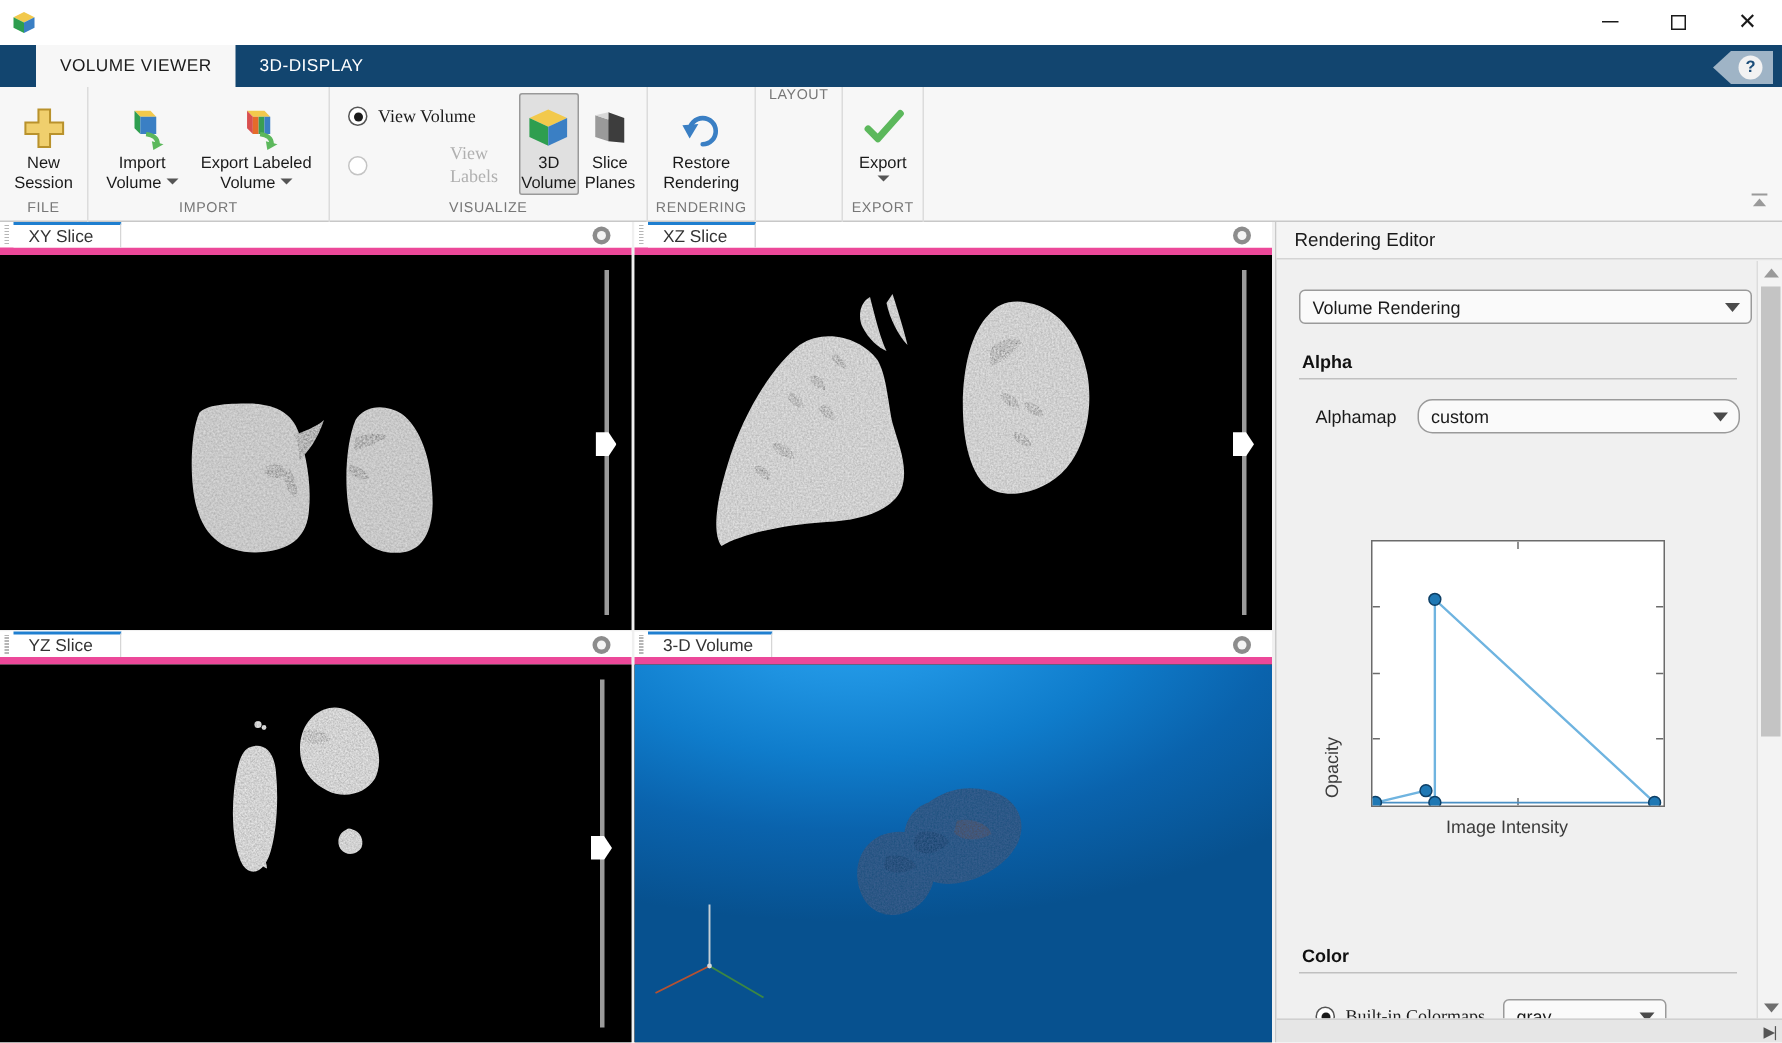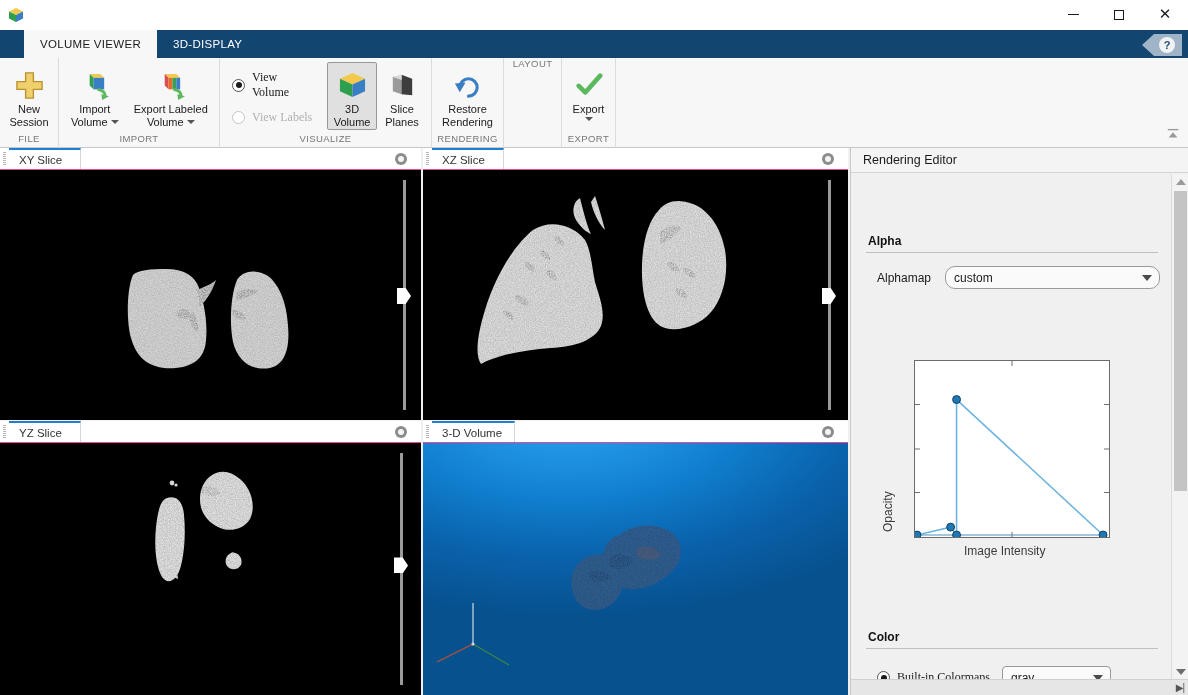--- a/index.html
+++ b/index.html
@@ -113,21 +113,21 @@
   .inline-caret {
     display: inline-block; width: 0; height: 0; margin-left: 3px;
     vertical-align: 2px;
     border-left: 4px solid transparent; border-right: 4px solid transparent;
     border-top: 4px solid #555;
   }
 
   
   .radio-stack { display: flex; flex-direction: column; justify-content: center; padding: 8px 10px 0 8px; gap: 10px; }
   .radio-row { display: flex; align-items: center; font-size: 12px; color: #1a1a1a; font-family: Liberation Serif, serif; }
-  .radio-row.disabled { color: #b0b0b0; }
+  .radio-row.disabled { color: #b0b0b0; gap: 48px; }
   .radio {
     width: 13px; height: 13px; border-radius: 50%;
     border: 1px solid #555; margin-right: 7px;
     display: flex; align-items: center; justify-content: center;
     background: #fff; flex: none;
   }
   .radio.disabled { border-color: #c4c4c4; }
   .radio .dot { width: 6px; height: 6px; border-radius: 50%; background: #1a1a1a; }
 
   .collapse-ribbon {
@@ -136,21 +136,21 @@
     display: flex; align-items: center; justify-content: center;
   }
 
   
   .dock { position: absolute; top: 148px; left: 0; width: 1188px; height: 547px; }
 
   .panel { position: absolute; background: #fff; }
   .panel-head {
     height: 22px; background: #ffffff;
     display: flex; align-items: stretch;
-    border-bottom: 1px solid #ec4899;
+    border-bottom: 5px solid #ec4899;
     position: relative;
   }
   .grip {
     width: 9px; display: flex; align-items: center; justify-content: center; flex: none;
   }
   .grip i {
     display: block; width: 3px; height: 13px;
     background-image: repeating-linear-gradient(to bottom, #b6b6b6 0 1px, transparent 1px 2px);
   }
   .ptab {
@@ -631,20 +631,26 @@
     </div>
   </div>
 
   <div class="editor">
     <div class="editor-head">
       <span>Rendering Editor</span>
     </div>
 
     <div class="editor-scroll">
 
+      <div class="combo" style="position:absolute; left:15px; top:19px; width:302px;">
+        <span class="cv">Volume Rendering</span>
+        <span class="arrow">
+            <i class="tri-dn"></i>
+          </span>
+      </div>
 
       <div style="position:absolute; left:15px; top:60px; width:292px;">
         <div class="section-title">Alpha</div>
         <div class="hr"></div>
       </div>
 
       <div class="field-row" style="position:absolute; left:26px; top:92px; width:290px;">
         <span class="field-label" style="width:68px;">Alphamap</span>
         <span class="combo" style="width:215px;border-radius:10px;">
           <span class="cv">custom</span>

